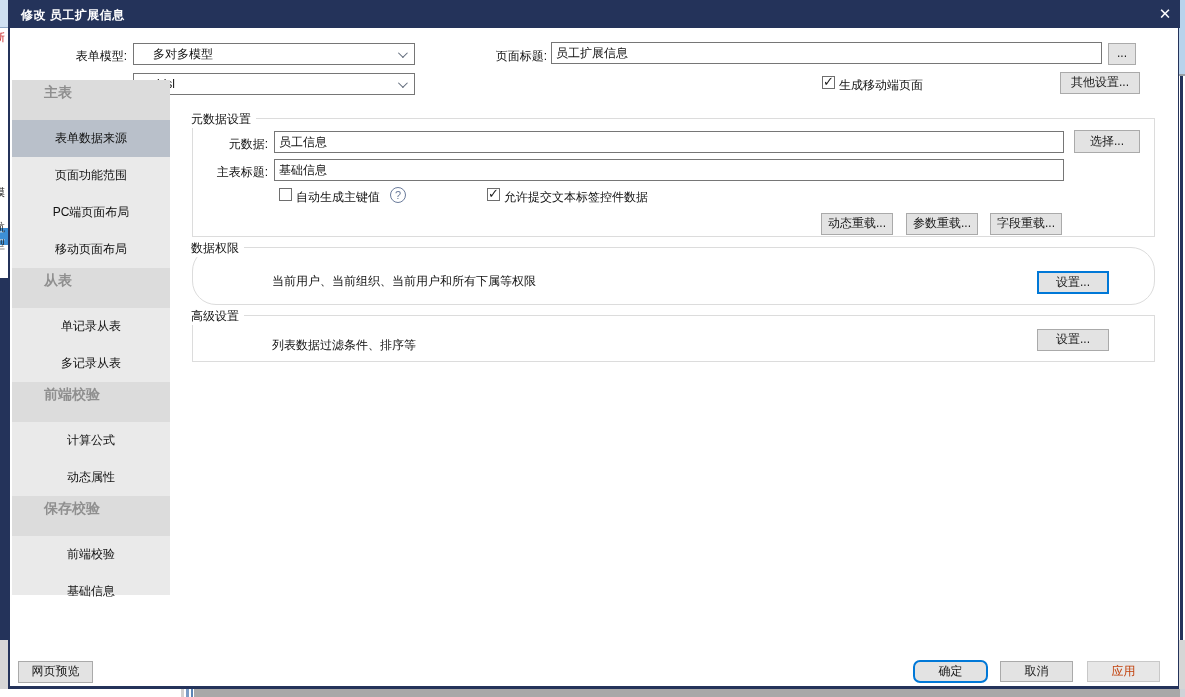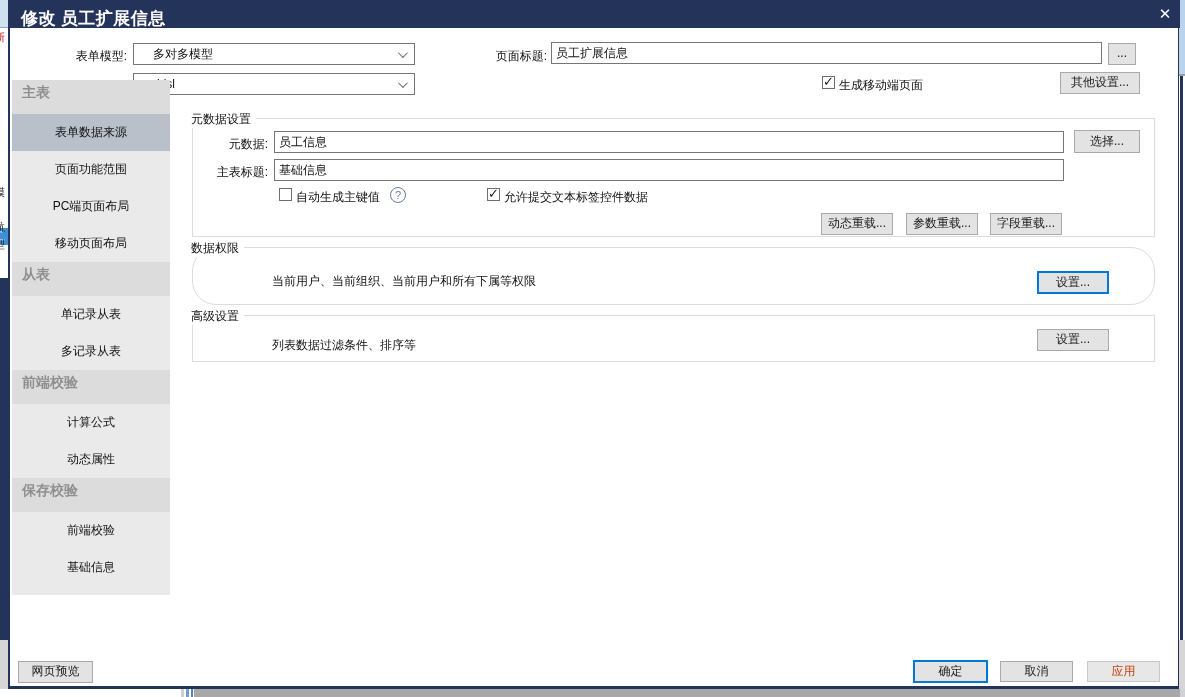--- a/index.html
+++ b/index.html
@@ -21,21 +21,21 @@
   .right-strip-gray { position:absolute; left:1179px; top:640px; width:6px; height:57px; background:#d6d6d6; }
   .bottom-strip { position:absolute; left:0; top:689px; width:1185px; height:8px; background:#fff; }
   .bottom-strip .s1 { position:absolute; left:181px; top:0; width:3px; height:8px; background:#d0d0d0; }
   .bottom-strip .s2 { position:absolute; left:186px; top:0; width:3px; height:8px; background:#7a9cc6; }
   .bottom-strip .s3 { position:absolute; left:191px; top:0; width:2px; height:8px; background:#5b84b5; }
   .bottom-strip .bar { position:absolute; left:194px; top:0; width:986px; height:8px; background:#a8a8a8; }
   .bottom-strip .barend { position:absolute; left:1180px; top:0; width:5px; height:8px; background:#cfd3d8; }
 
   
   .titlebar { position:absolute; left:8px; top:0; width:1172px; height:28px; background:#24335a; color:#fff; }
-  .titlebar .title { position:absolute; left:13px; top:7px; font-size:17px; font-weight:600; letter-spacing:.5px;font-family:Liberation Serif, serif; }
+  .titlebar .title { position:absolute; left:13px; top:7px; font-size:12px; font-weight:600; letter-spacing:.5px; }
   .titlebar .close { position:absolute; left:1140px; top:0; width:34px; height:28px; color:#fff; font-size:15px; line-height:27px; text-align:center; cursor:default; }
 
   
   .dialog { position:absolute; left:8px; top:28px; width:1171px; height:661px; background:#fff; border-left:2px solid #24335a; border-right:1px solid #24335a; border-bottom:3px solid #24335a; }
 
   .lbl { position:absolute; font-size:12px; color:#111; white-space:nowrap; }
   .r { text-align:right; }
 
   .tbox { position:absolute; height:22px; background:#fff; border:1px solid #767676; font-family:"Liberation Sans","DejaVu Sans",sans-serif; font-size:12px; color:#111; padding:0 4px; }
   input.tbox { outline:none; }
@@ -47,21 +47,21 @@
   .btn.focus { border:2px solid #0078d7; }
   .btn.disabled { background:#e7e7e7; border:1px solid #c8c8c8; color:#c2410c; }
 
   .chk { position:absolute; width:13px; height:13px; background:#fff; border:1px solid #6e6e6e; }
   .chk.checked::after { content:"✓"; position:absolute; left:0px; top:-3px; font-size:13px; font-weight:bold; color:#1b1b1b; }
 
   .help { position:absolute; width:16px; height:16px; border:1px solid #6a7b9b; border-radius:50%; color:#6a7b9b; font-size:11px; line-height:14px; text-align:center; }
 
   
   .sidebar { position:absolute; left:12px; top:80px; width:158px; height:515px; background:#eaeaea; }
-  .sb-header { height:34px; background:#dcdcdc; color:#8f8f8f; font-size:14px; font-weight:bold; line-height:24px; padding-left:10px; }
+  .sb-header { height:40px; background:#dcdcdc; color:#8f8f8f; font-size:14px; font-weight:bold; line-height:24px; padding-left:32px; }
   .sb-item { height:37px; font-size:12px; color:#111; line-height:37px; text-align:center; cursor:default; }
   .sb-item.selected { background:#b9c0ca; }
 
   
   .group { position:absolute; left:192px; width:963px; border:1px solid #dcdcdc; background:#fff;padding-left:30px; }
   .group .legend { position:absolute; top:-8px; left:-2px; background:#fff; padding-right:5px; font-size:12px; color:#111; white-space:nowrap; }
 
   .desc { position:absolute; font-size:12px; color:#111; white-space:nowrap; }
 </style>
 </head>
@@ -156,17 +156,17 @@
   <div class="desc" style="left:272px; top:273px;">当前用户、当前组织、当前用户和所有下属等权限</div>
   <div class="btn focus" style="left:1037px; top:271px; width:72px; height:23px; line-height:18px;">设置...</div>
 
   <div class="group" style="top:315px; height:47px;">
     <span class="legend">高级设置</span>
   </div>
   <div class="desc" style="left:272px; top:337px;">列表数据过滤条件、排序等</div>
   <div class="btn" style="left:1037px; top:329px; width:72px; height:22px;">设置...</div>
 
   <div class="btn" style="left:18px; top:661px; width:75px; height:22px;">网页预览</div>
-  <div class="btn focus" style="left:913px; top:660px; width:75px; height:23px; line-height:18px;">确定</div>
+  <div class="btn focus" style="left:913px; top:660px; width:75px; height:23px; line-height:18px;border-radius:7px;">确定</div>
   <div class="btn" style="left:1000px; top:661px; width:73px; height:21px;">取消</div>
   <div class="btn disabled" style="left:1087px; top:661px; width:73px; height:21px;">应用</div>
 
 </div>
 
 </body></html>

